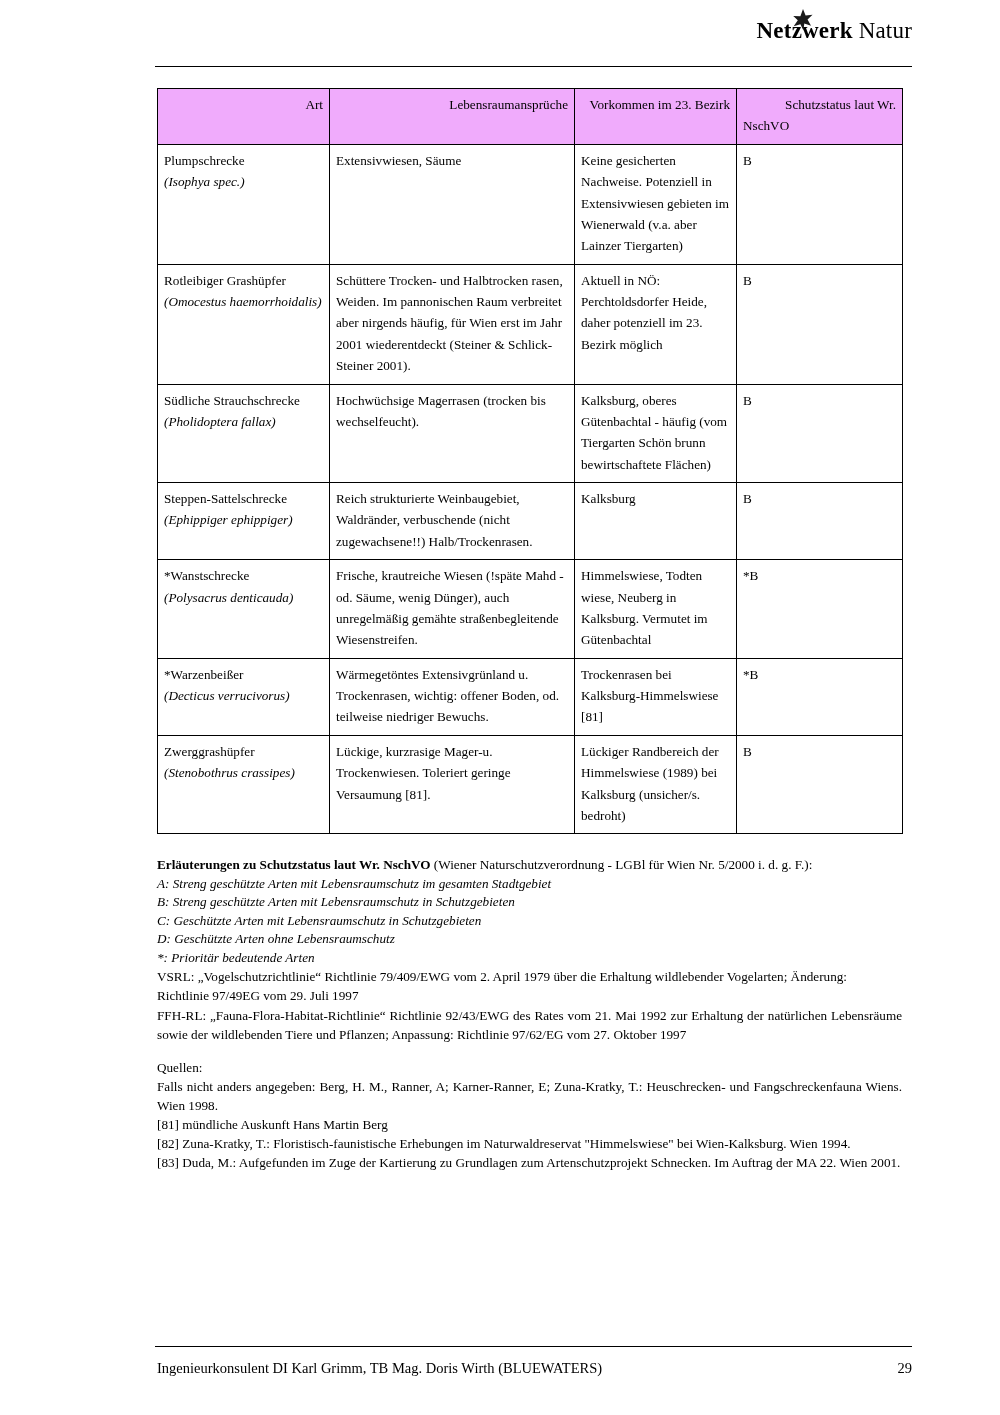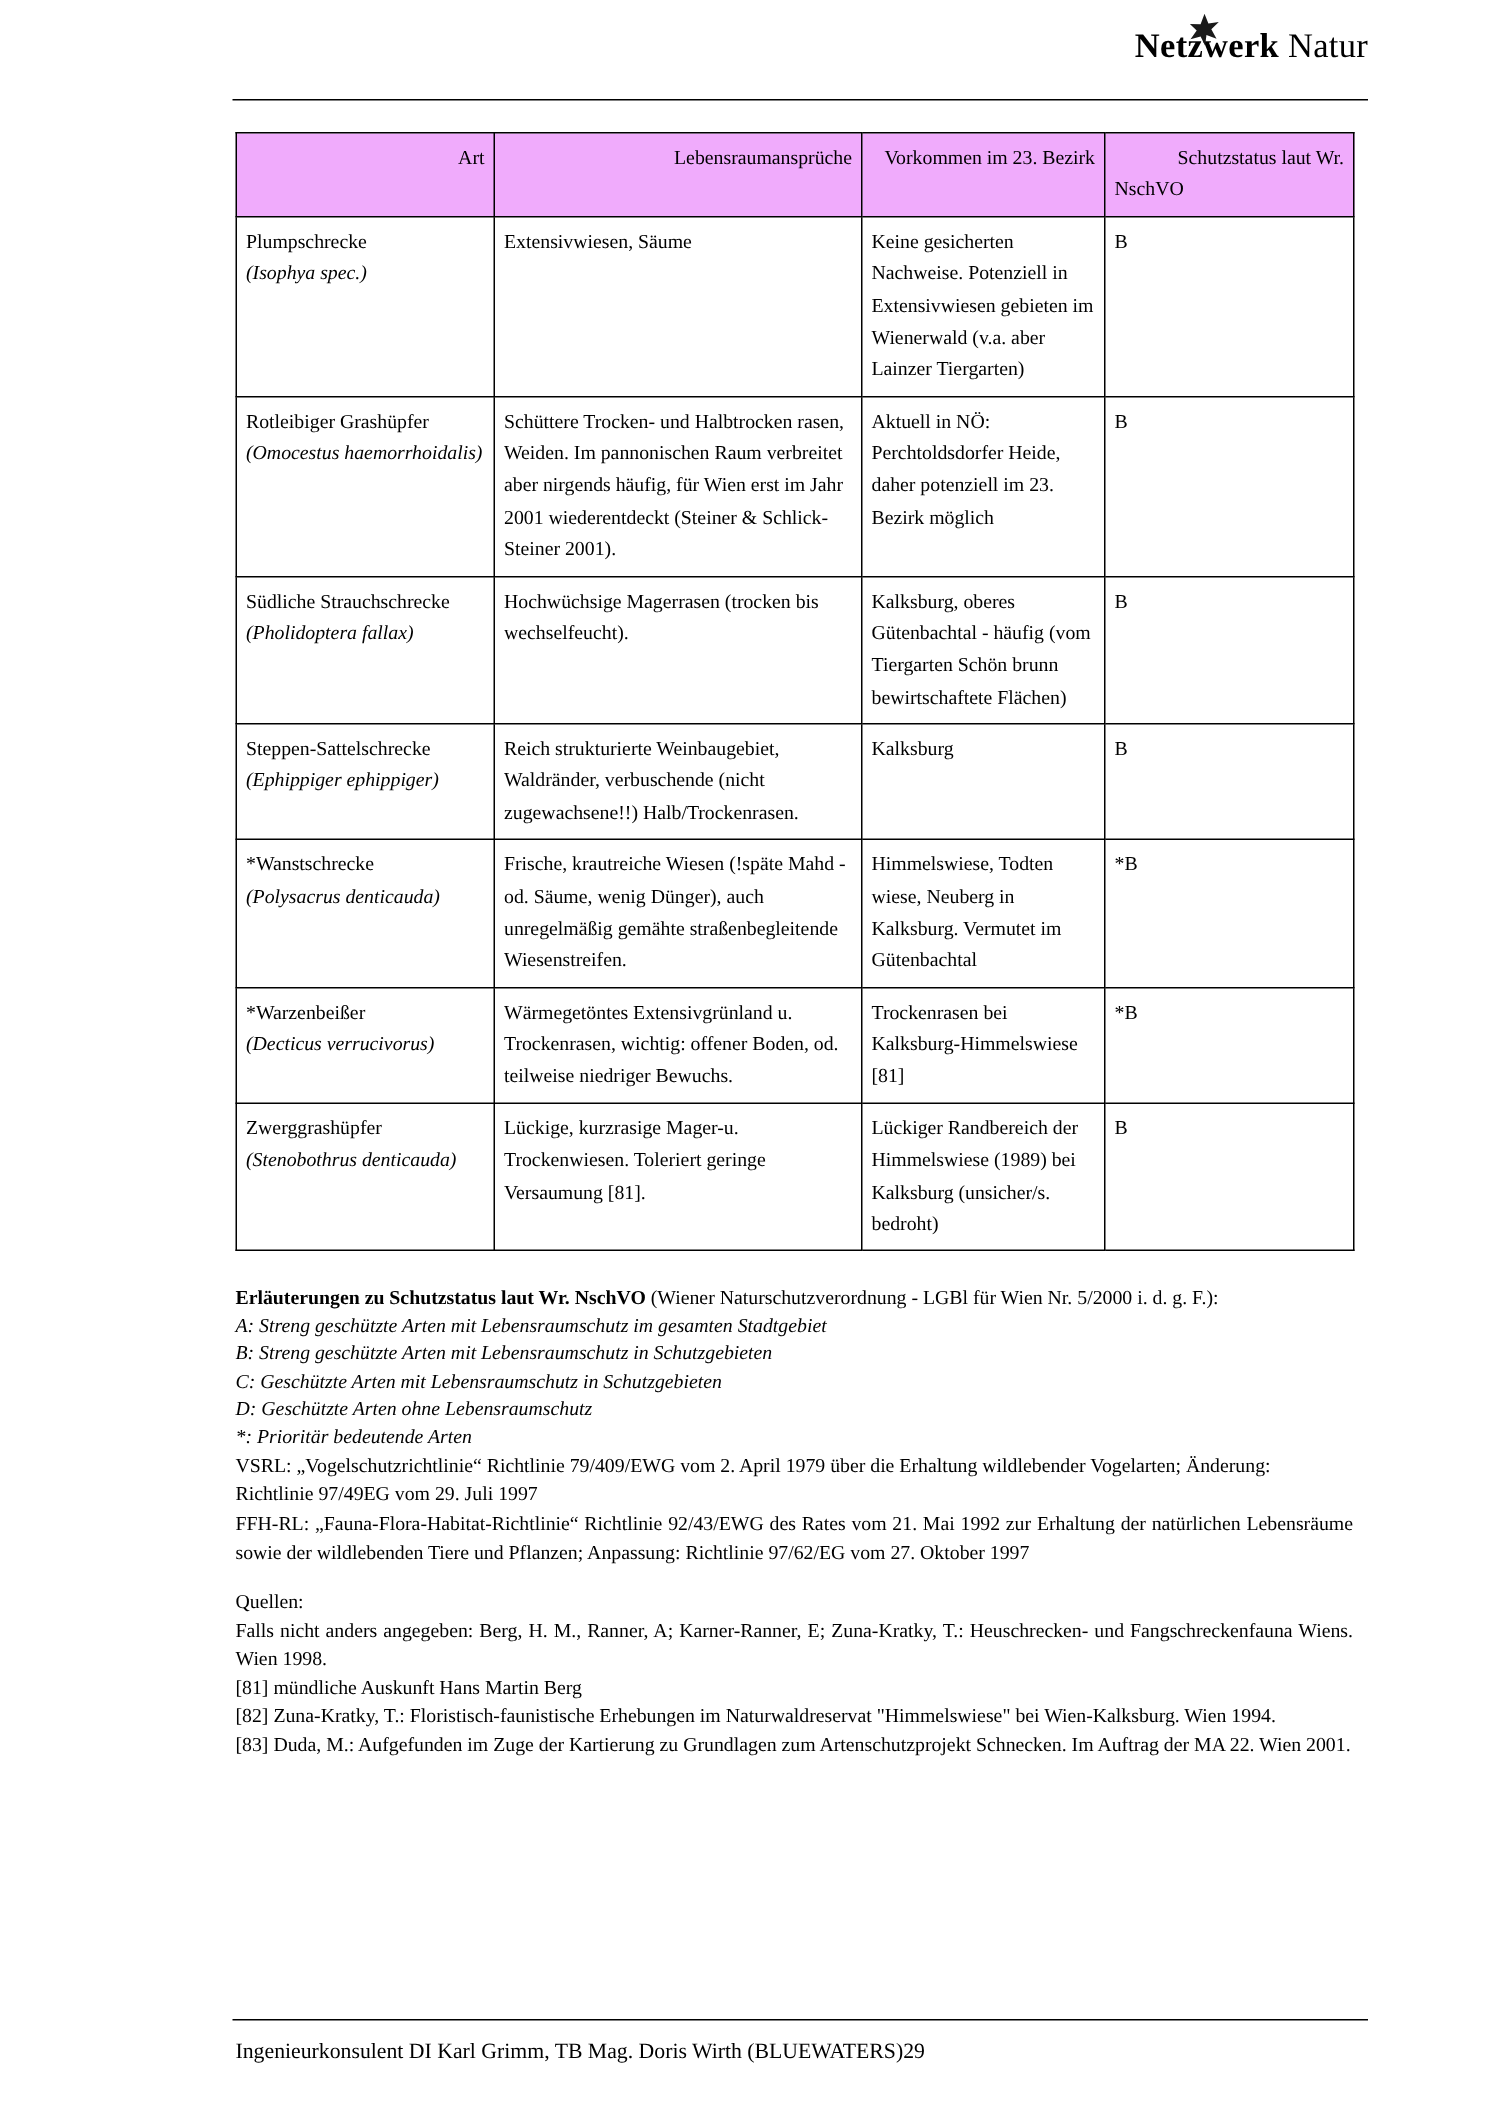--- a/index.html
+++ b/index.html
@@ -112,20 +112,21 @@
     bottom: 68px;
     border-bottom: 1.5px solid #000;
   }
   .footer {
     position: absolute;
     left: 157px;
     right: 88px;
     bottom: 38px;
     font-size: 14.5px;
     display: flex;
+    justify-content: space-between;
     align-items: baseline;
   }
 </style>
 </head>
 <body>
 
 <div class="page">
 
   <div class="header">
     <div class="brand">
@@ -208,21 +209,21 @@
             <div>*Warzenbeißer</div>
             <div class="sci">(Decticus verrucivorus)</div>
           </td>
           <td>Wärmegetöntes Extensivgrünland u. Trockenrasen, wichtig: offener Boden, od. teilweise niedriger Bewuchs.</td>
           <td>Trockenrasen bei Kalksburg-Himmelswiese [81]</td>
           <td>*B</td>
         </tr>
         <tr>
           <td>
             <div>Zwerggrashüpfer</div>
-            <div class="sci">(Stenobothrus denticauda)</div>
+            <div class="sci">(Stenobothrus crassipes)</div>
           </td>
           <td>Lückige, kurzrasige Mager-u. Trockenwiesen. Toleriert geringe Versaumung [81].</td>
           <td>Lückiger Randbereich der Himmelswiese (1989) bei Kalksburg (unsicher/s. bedroht)</td>
           <td>B</td>
         </tr>
       </tbody>
     </table>
 
     <div class="notes">
       <p>

